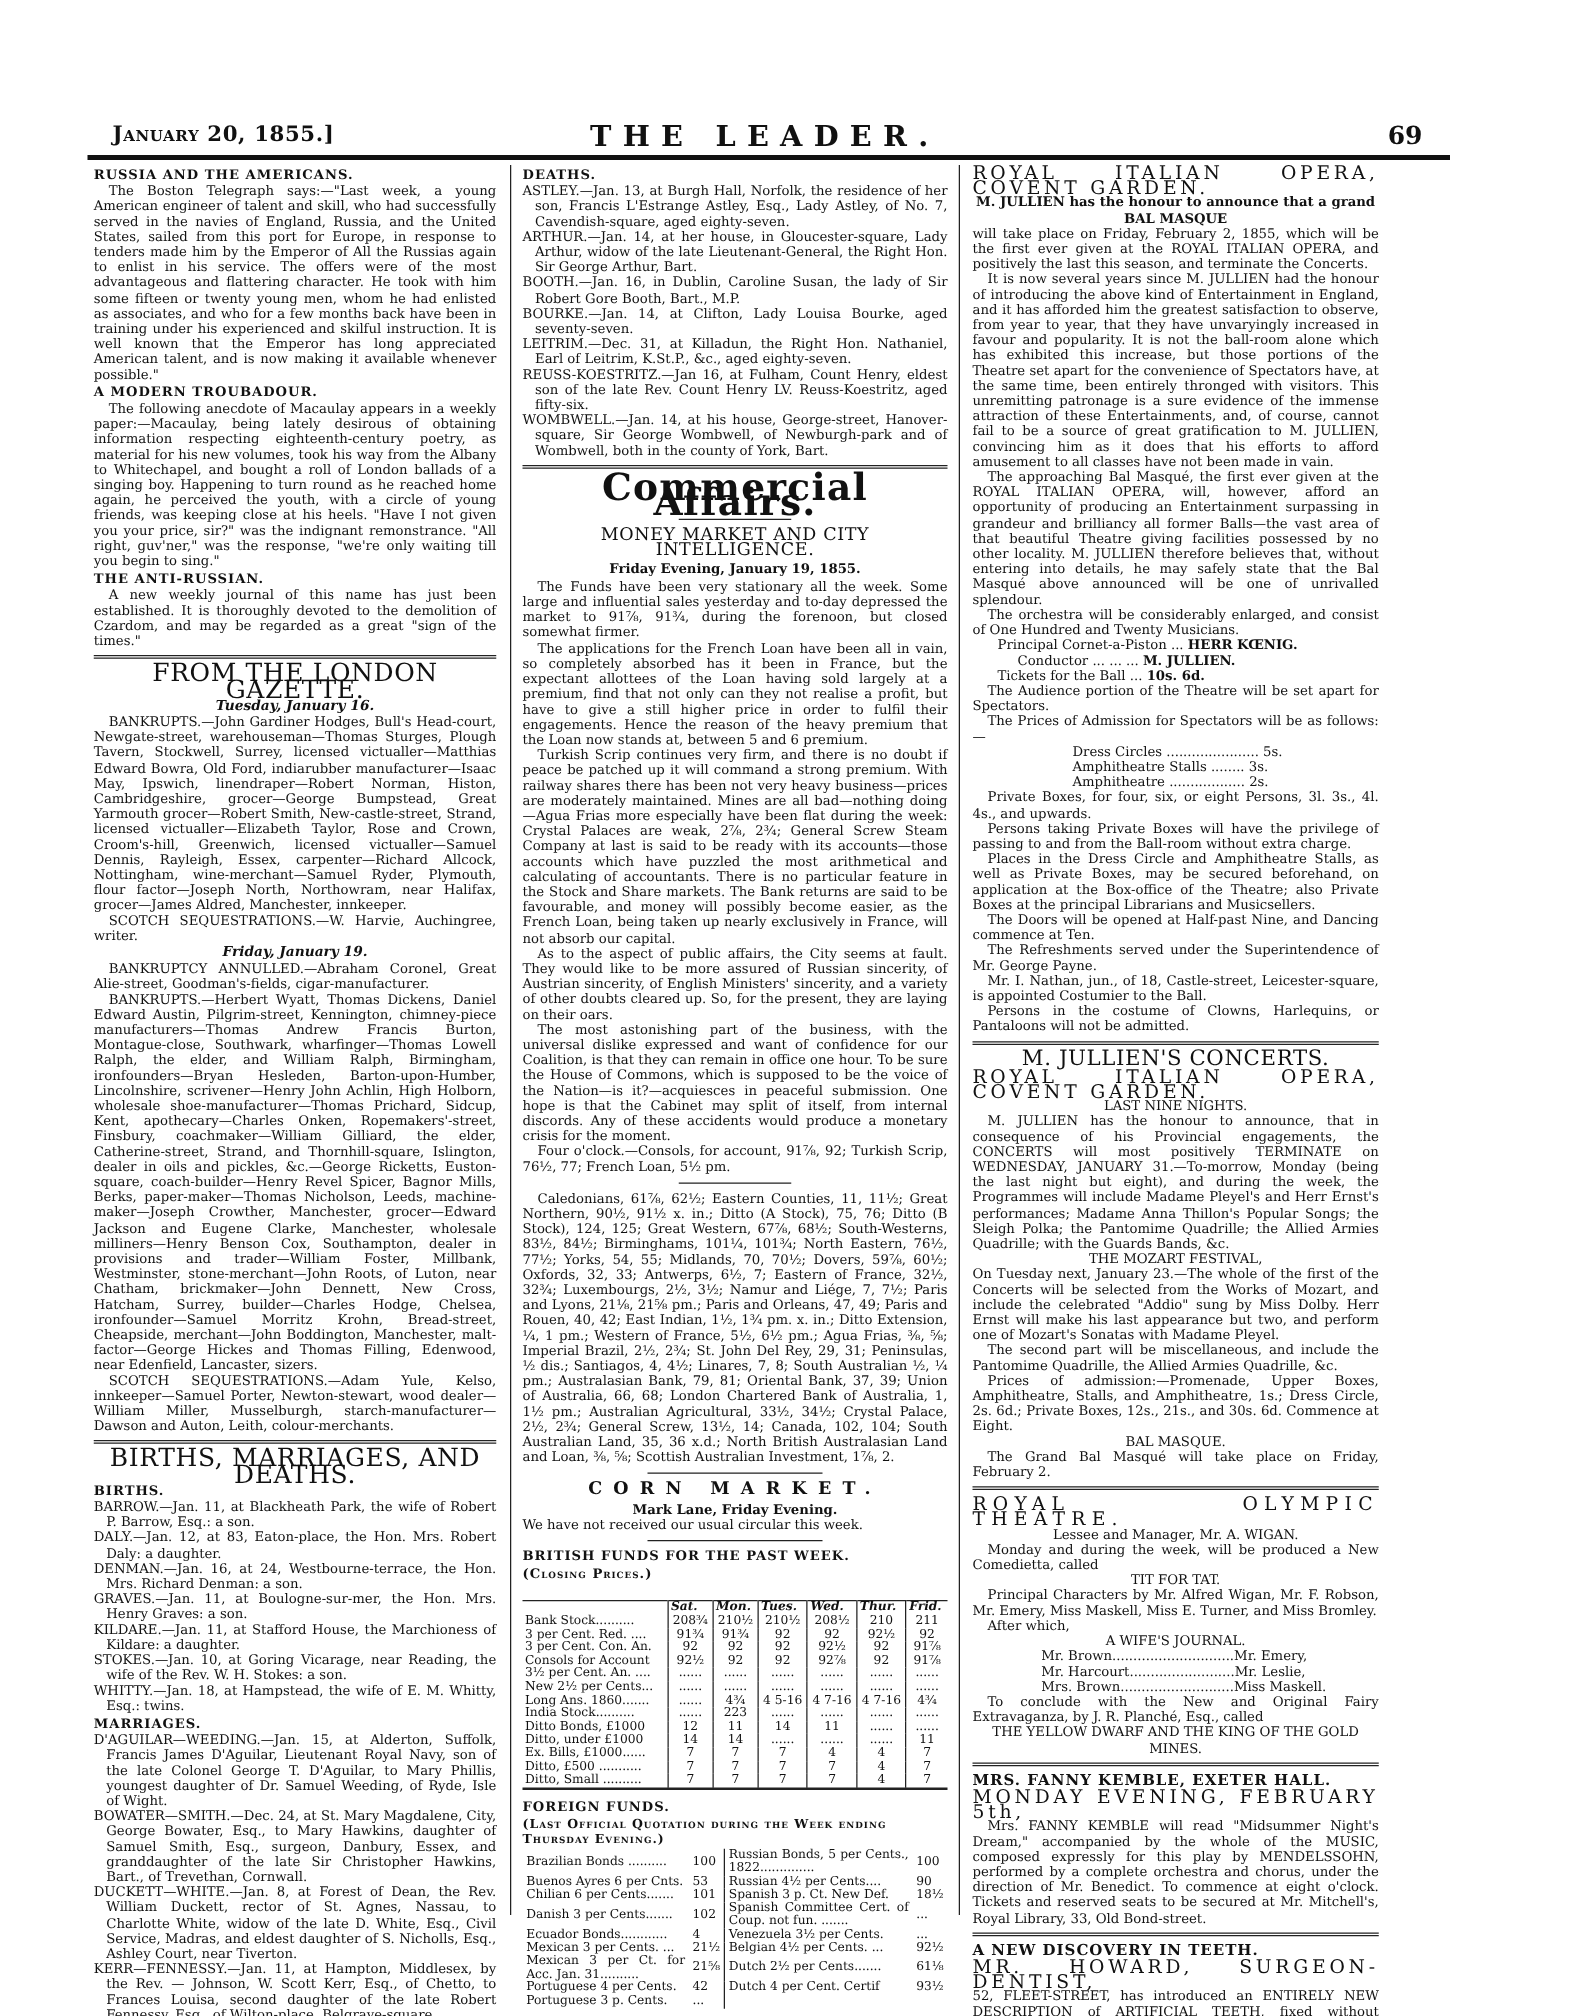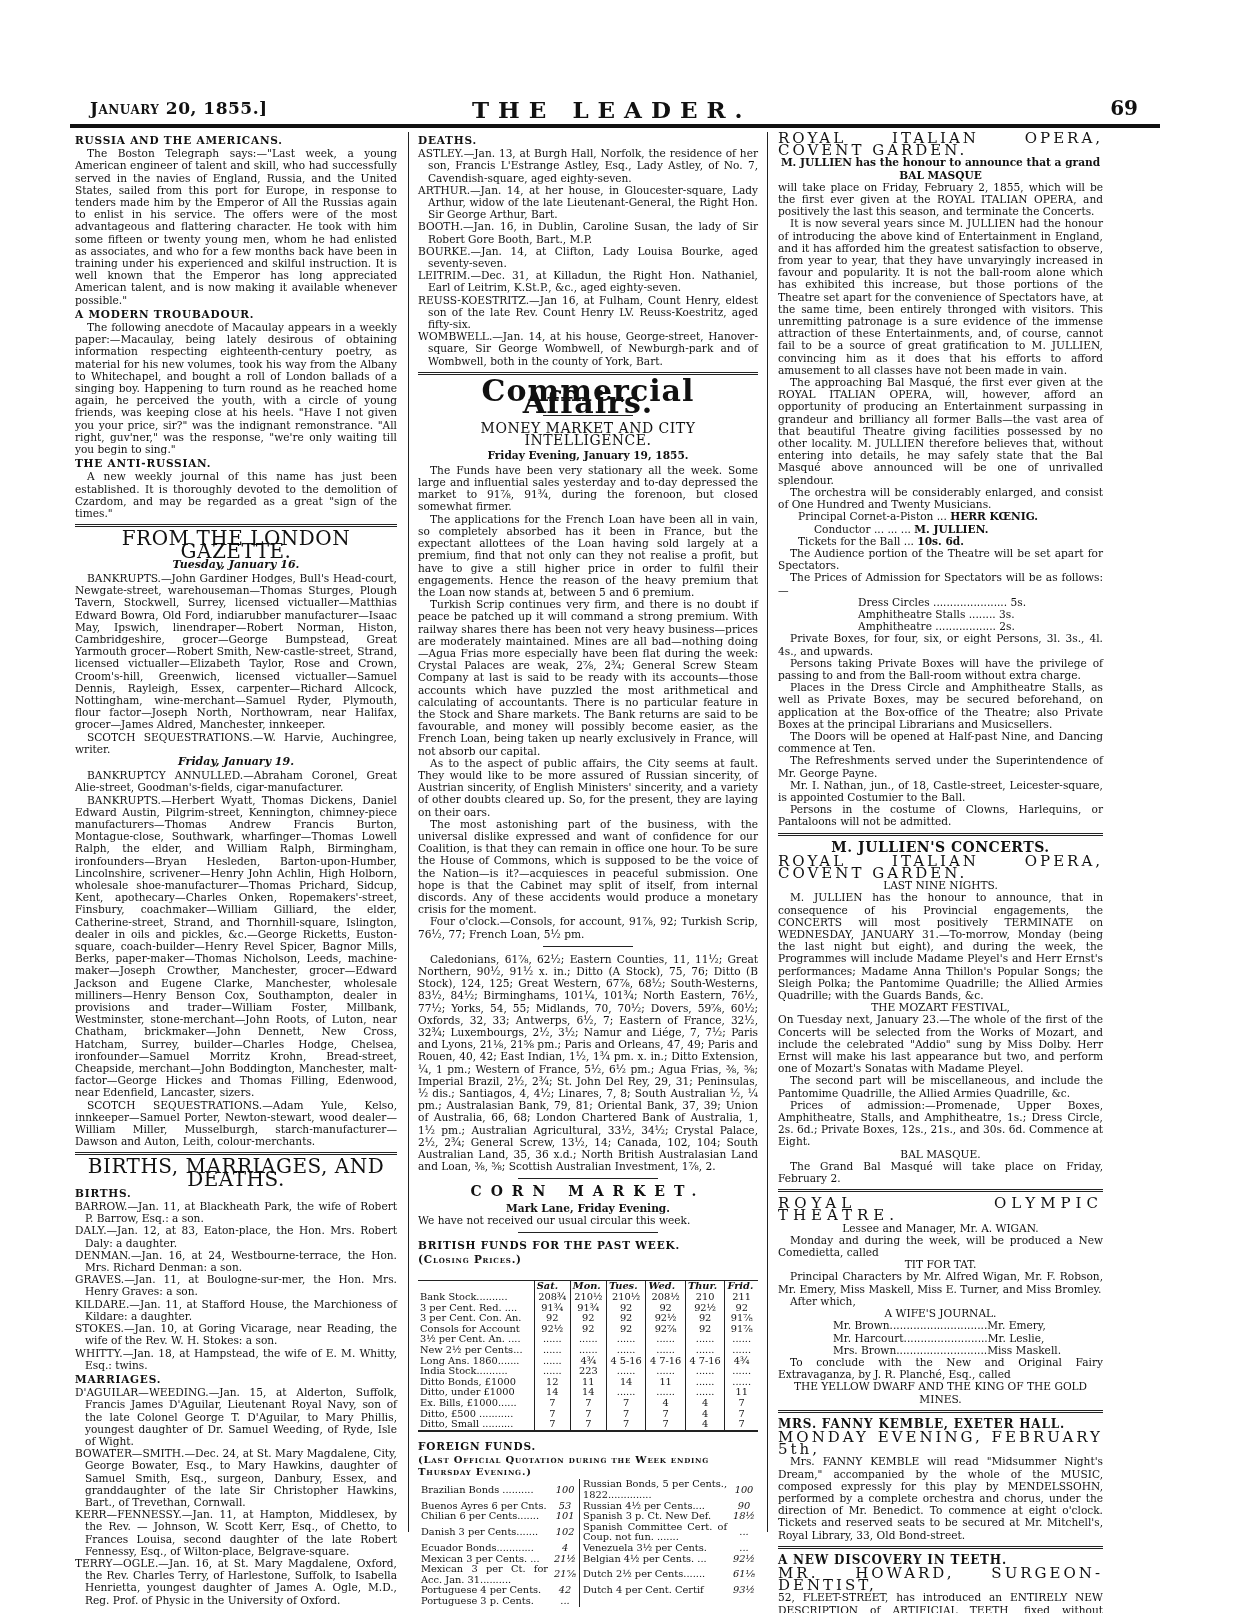--- a/index.html
+++ b/index.html
@@ -24,21 +24,21 @@
   .short{width:90px;margin:6px auto;border-top:1px solid #222;}
   .blackletter{text-align:center;font-size:30px;font-weight:bold;font-family:"DejaVu Serif",serif;letter-spacing:1px;margin:10px 0 4px;}
   .spaced{text-align:center;font-size:14px;font-weight:bold;letter-spacing:9px;margin:4px 0;}
   .right{text-align:center;}
   .center{text-align:center;text-indent:0;}
   table{border-collapse:collapse;width:100%;font-size:9.8px;line-height:10.6px;}
   td,th{padding:0 2px;}
   th{font-style:italic;font-weight:bold;border-left:1px solid #222;}
   td.v{text-align:center;border-left:1px solid #222;}
   .ff td{padding:0 3px;}
-  .ff td.num{text-align:center;font-style:italic;}
+  .ff td.num{text-align:left;}
   .ff td.sep{border-left:1px solid #222;}
   .adtitle{font-size:15px;letter-spacing:3px;}
   .adsmall{text-align:center;font-weight:bold;}
   .cast{margin-left:55px;text-indent:0;}
 </style>
 </head>
 <body>
 
 <div class="masthead">
   <span class="date">January 20, 1855.]</span>
@@ -72,20 +72,21 @@
   <p class="hang">BARROW.—Jan. 11, at Blackheath Park, the wife of Robert P. Barrow, Esq.: a son.</p>
   <p class="hang">DALY.—Jan. 12, at 83, Eaton-place, the Hon. Mrs. Robert Daly: a daughter.</p>
   <p class="hang">DENMAN.—Jan. 16, at 24, Westbourne-terrace, the Hon. Mrs. Richard Denman: a son.</p>
   <p class="hang">GRAVES.—Jan. 11, at Boulogne-sur-mer, the Hon. Mrs. Henry Graves: a son.</p>
   <p class="hang">KILDARE.—Jan. 11, at Stafford House, the Marchioness of Kildare: a daughter.</p>
   <p class="hang">STOKES.—Jan. 10, at Goring Vicarage, near Reading, the wife of the Rev. W. H. Stokes: a son.</p>
   <p class="hang">WHITTY.—Jan. 18, at Hampstead, the wife of E. M. Whitty, Esq.: twins.</p>
   <div class="head">MARRIAGES.</div>
   <p class="hang">D'AGUILAR—WEEDING.—Jan. 15, at Alderton, Suffolk, Francis James D'Aguilar, Lieutenant Royal Navy, son of the late Colonel George T. D'Aguilar, to Mary Phillis, youngest daughter of Dr. Samuel Weeding, of Ryde, Isle of Wight.</p>
   <p class="hang">BOWATER—SMITH.—Dec. 24, at St. Mary Magdalene, City, George Bowater, Esq., to Mary Hawkins, daughter of Samuel Smith, Esq., surgeon, Danbury, Essex, and granddaughter of the late Sir Christopher Hawkins, Bart., of Trevethan, Cornwall.</p>
+  <p class="hang">DUCKETT—WHITE.—Jan. 8, at Forest of Dean, the Rev. William Duckett, rector of St. Agnes, Nassau, to Charlotte White, widow of the late D. White, Esq., Civil Service, Madras, and eldest daughter of S. Nicholls, Esq., Ashley Court, near Tiverton.</p>
   <p class="hang">KERR—FENNESSY.—Jan. 11, at Hampton, Middlesex, by the Rev. — Johnson, W. Scott Kerr, Esq., of Chetto, to Frances Louisa, second daughter of the late Robert Fennessy, Esq., of Wilton-place, Belgrave-square.</p>
   <p class="hang">TERRY—OGLE.—Jan. 16, at St. Mary Magdalene, Oxford, the Rev. Charles Terry, of Harlestone, Suffolk, to Isabella Henrietta, youngest daughter of James A. Ogle, M.D., Reg. Prof. of Physic in the University of Oxford.</p>
 </div>
 
 <div class="col c2">
   <div class="head">DEATHS.</div>
   <p class="hang">ASTLEY.—Jan. 13, at Burgh Hall, Norfolk, the residence of her son, Francis L'Estrange Astley, Esq., Lady Astley, of No. 7, Cavendish-square, aged eighty-seven.</p>
   <p class="hang">ARTHUR.—Jan. 14, at her house, in Gloucester-square, Lady Arthur, widow of the late Lieutenant-General, the Right Hon. Sir George Arthur, Bart.</p>
   <p class="hang">BOOTH.—Jan. 16, in Dublin, Caroline Susan, the lady of Sir Robert Gore Booth, Bart., M.P.</p>
   <p class="hang">BOURKE.—Jan. 14, at Clifton, Lady Louisa Bourke, aged seventy-seven.</p>
@@ -328,21 +329,21 @@
     </div>
   <p>Private Boxes, for four, six, or eight Persons, 3l. 3s., 4l. 4s., and upwards.</p>
   <p>Persons taking Private Boxes will have the privilege of passing to and from the Ball-room without extra charge.</p>
   <p>Places in the Dress Circle and Amphitheatre Stalls, as well as Private Boxes, may be secured beforehand, on application at the Box-office of the Theatre; also Private Boxes at the principal Librarians and Musicsellers.</p>
   <p>The Doors will be opened at Half-past Nine, and Dancing commence at Ten.</p>
   <p>The Refreshments served under the Superintendence of Mr. George Payne.</p>
   <p>Mr. I. Nathan, jun., of 18, Castle-street, Leicester-square, is appointed Costumier to the Ball.</p>
   <p>Persons in the costume of Clowns, Harlequins, or Pantaloons will not be admitted.</p>
   <div class="dbl"></div>
 
-  <div class="bighead" style="font-weight:bold;font-size:14px">M. JULLIEN'S CONCERTS.</div>
+  <div class="bighead" style="font-weight:normal;font-size:17px">M. JULLIEN'S CONCERTS.</div>
   <div class="adtitle">ROYAL ITALIAN OPERA, COVENT GARDEN.</div>
   <div class="center">LAST NINE NIGHTS.</div>
   <p>M. JULLIEN has the honour to announce, that in consequence of his Provincial engagements, the CONCERTS will most positively TERMINATE on WEDNESDAY, JANUARY 31.—To-morrow, Monday (being the last night but eight), and during the week, the Programmes will include Madame Pleyel's and Herr Ernst's performances; Madame Anna Thillon's Popular Songs; the Sleigh Polka; the Pantomime Quadrille; the Allied Armies Quadrille; with the Guards Bands, &amp;c.</p>
   <div class="center">THE MOZART FESTIVAL,</div>
   <p style="text-indent:0">On Tuesday next, January 23.—The whole of the first of the Concerts will be selected from the Works of Mozart, and include the celebrated "Addio" sung by Miss Dolby. Herr Ernst will make his last appearance but two, and perform one of Mozart's Sonatas with Madame Pleyel.</p>
   <p>The second part will be miscellaneous, and include the Pantomime Quadrille, the Allied Armies Quadrille, &amp;c.</p>
   <p>Prices of admission:—Promenade, Upper Boxes, Amphitheatre, Stalls, and Amphitheatre, 1s.; Dress Circle, 2s. 6d.; Private Boxes, 12s., 21s., and 30s. 6d. Commence at Eight.</p>
   <div class="center">BAL MASQUE.</div>
   <p>The Grand Bal Masqué will take place on Friday, February 2.</p>
   <div class="dbl"></div>

